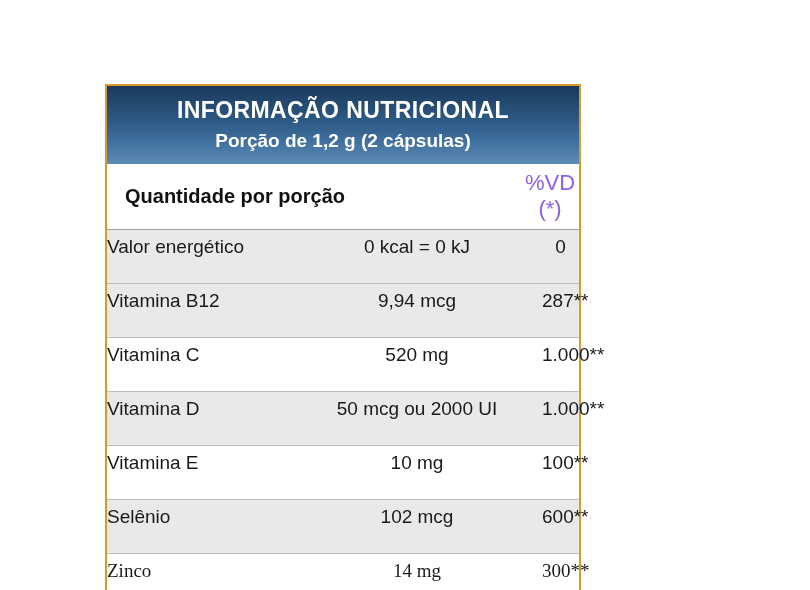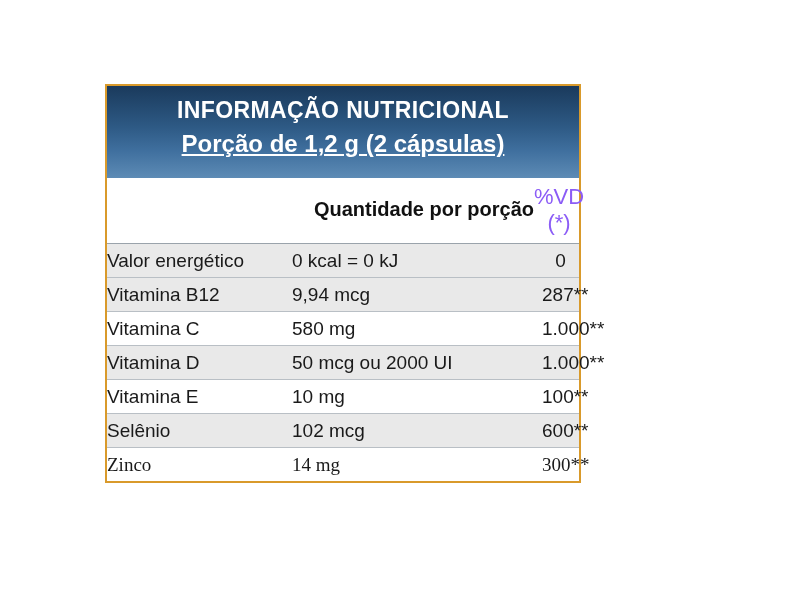--- a/index.html
+++ b/index.html
@@ -35,76 +35,75 @@
     padding: 12px 0 12px 0;
   }
   .label-title {
     font-size: 23px;
     font-weight: bold;
     letter-spacing: 0.4px;
     line-height: 1.1;
     margin: 0 0 8px 0;
   }
   .label-subtitle {
-    font-size: 24px;
+    font-size: 19px;
     font-weight: bold;
     line-height: 1.1;
-    margin: 8px;
-    text-decoration: underline;
+    margin: 0;
   }
   .subhead-row {
     display: flex;
     align-items: center;
     background: #ffffff;
     border-bottom: 1px solid #9aa3ab;
     padding: 6px 0 7px 0;
   }
   .subhead-left {
     flex: 0 0 400px;
-    padding-left: 27px;
+    padding-left: 18px;
     font-size: 20px;
     font-weight: bold;
     color: #111111;
-    text-align: right;
   }
   .subhead-right {
     flex: 1;
     text-align: center;
     font-size: 22px;
     font-weight: normal;
     color: #8b5cf6;
     padding-right: 10px;
   }
   table.nutri {
     width: 100%;
     border-collapse: collapse;
     table-layout: fixed;
   }
   table.nutri td {
     font-size: 19px;
     color: #1a1a1a;
-    padding: 6px 0 5px 0;
+    padding: 6px 0 25px 0;
     border-bottom: 1px solid #b9bfc5;
     background: #ffffff;
     margin-left: 30px;
   }
   table.nutri tr.alt td {
     background: #e9e9e9;
   }
   table.nutri tr:last-child td {
     border-bottom: none;
     font-family: Liberation Serif, serif;
   }
   td.c-name {
     width: 185px;
     padding-left: 18px;
     text-align: left;
   }
   td.c-amount {
     width: 250px;
+    text-align: center;
   }
   td.c-vd {
     text-align: center;
     padding-right: 12px;
   }
 </style>
 </head>
 <body>
 
 <div class="page">
@@ -127,21 +126,21 @@
           <td class="c-amount">0 kcal = 0 kJ</td>
           <td class="c-vd">0</td>
         </tr>
         <tr class="alt">
           <td class="c-name">Vitamina B12</td>
           <td class="c-amount">9,94 mcg</td>
           <td class="c-vd">287**</td>
         </tr>
         <tr>
           <td class="c-name">Vitamina C</td>
-          <td class="c-amount">580 mg</td>
+          <td class="c-amount">520 mg</td>
           <td class="c-vd">1.000**</td>
         </tr>
         <tr class="alt">
           <td class="c-name">Vitamina D</td>
           <td class="c-amount">50 mcg ou 2000 UI</td>
           <td class="c-vd">1.000**</td>
         </tr>
         <tr>
           <td class="c-name">Vitamina E</td>
           <td class="c-amount">10 mg</td>

